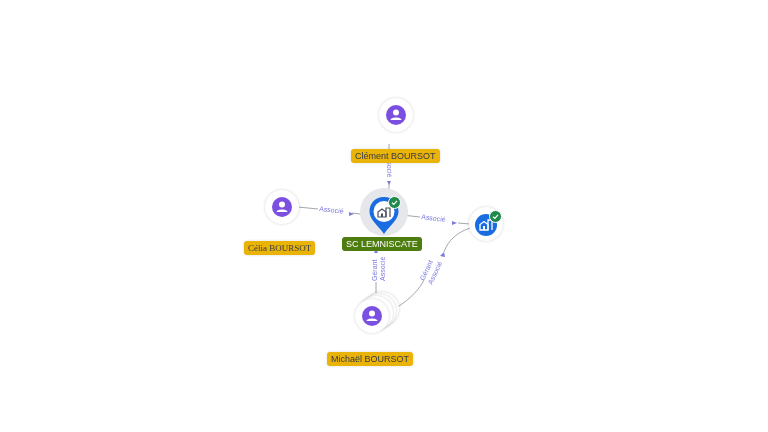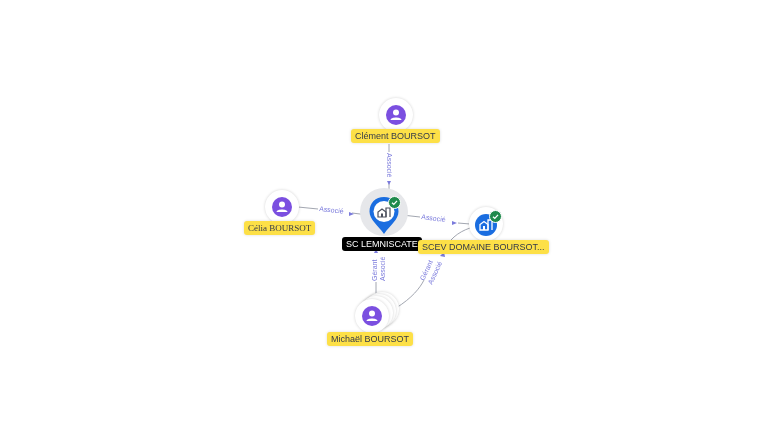--- a/index.html
+++ b/index.html
@@ -38,32 +38,33 @@
     }
     .person-disc {
       position: absolute;
       left: 7px; top: 7px;
       width: 20px; height: 20px;
       border-radius: 50%;
       background: #7b4fe0;
     }
     .node-label {
       position: absolute;
-      background: #fde047;
+      background: #eab308;
       color: #343a4a;
       font-size: 9px;
       line-height: 12px;
       padding: 1px 4px;
       border-radius: 3px;
       box-shadow: 0 0 3px rgba(0,0,0,0.15);
       white-space: nowrap;
+      margin-top: 20px;
     }
     .company-label {
       position: absolute;
-      background: #000000;
+      background: #4d7c0f;
       color: #ffffff;
       font-size: 9px;
       line-height: 12px;
       padding: 1px 4px;
       border-radius: 3px;
       white-space: nowrap;
     }
     .check-badge {
       position: absolute;
       width: 11px; height: 11px;
@@ -172,21 +173,20 @@
           <rect x="8" y="12" width="2" height="4" fill="#fff"></rect>
         </svg>
       </div>
     </div>
     <div class="check-badge" style="left:20px; top:3px;">
       <svg width="11" height="11" viewBox="0 0 11 11" style="position:absolute; left:0; top:0;">
         <path d="M3,5.7 L4.8,7.4 L8,3.9" fill="none" stroke="#fff" stroke-width="1.3"></path>
       </svg>
     </div>
   </div>
-  <div class="node-label" style="left:418px; top:240px;">SCEV DOMAINE BOURSOT...</div>
 
   <div class="node" style="left:355px; top:296px;">
     <div class="person-halo" style="left:10px; top:-4px;"></div>
     <div class="person-halo" style="left:7px; top:-2px;"></div>
     <div class="person-halo" style="left:4px; top:0px;"></div>
     <div class="person-halo" style="left:0; top:3px;">
       <div class="person-disc">
         <svg width="20" height="20" viewBox="0 0 20 20">
           <circle cx="10" cy="7.5" r="3" fill="#fff"></circle>
           <path d="M4.5,15 C4.5,11.5 15.5,11.5 15.5,15 z" fill="#fff"></path>

